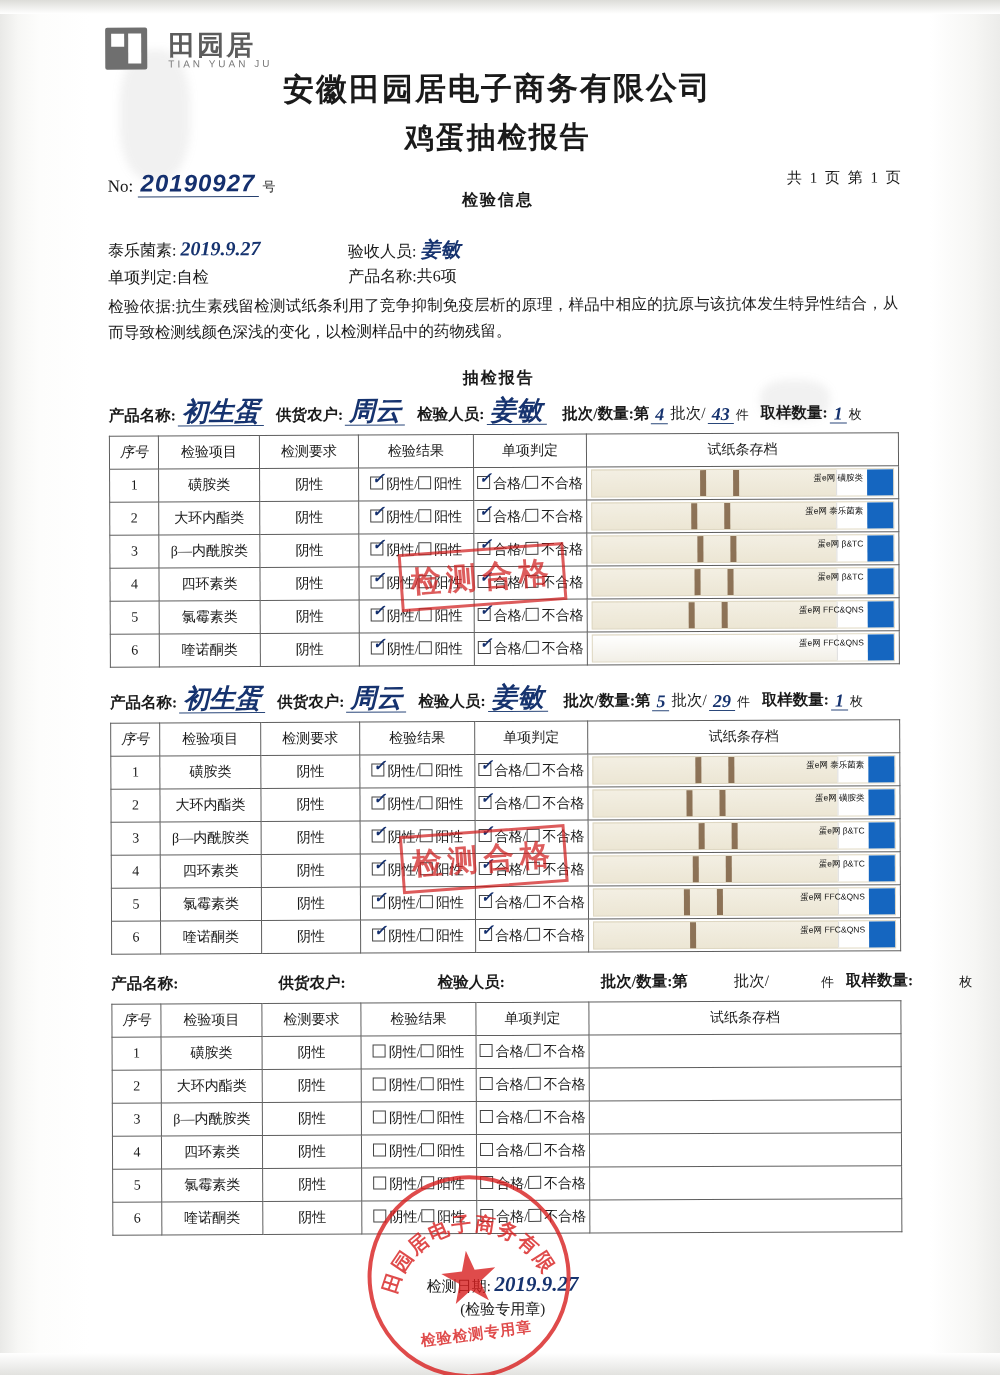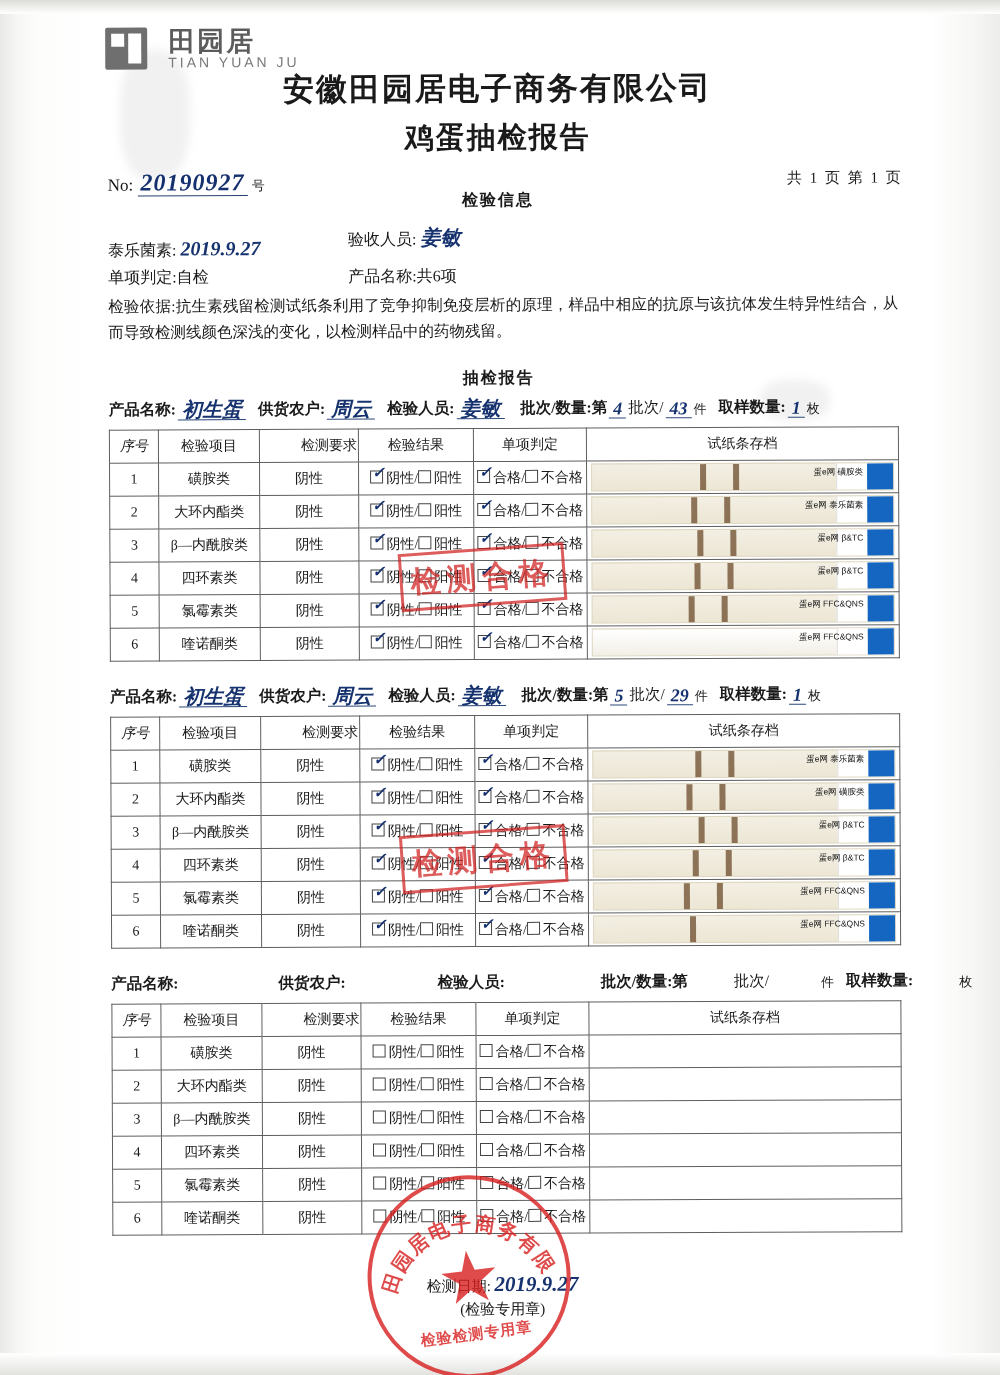--- a/index.html
+++ b/index.html
@@ -21,55 +21,55 @@
   .scan-bottom{position:absolute;left:0;bottom:0;width:1000px;height:22px;background:linear-gradient(0deg,#e2e2df,#ffffff);}
   .skew{position:absolute;inset:0;transform:rotate(-0.25deg);transform-origin:50% 50%;}
 
   
   .logo{position:absolute;left:108px;top:26px;display:flex;align-items:flex-end;gap:21px;}
   .logo-mark{width:42px;height:42px;background:#6f6f6f;position:relative;border-radius:2px;}
   .logo-mark:before{content:"";position:absolute;left:6px;top:6px;width:13px;height:13px;background:#fff;}
   .logo-mark:after{content:"";position:absolute;left:23px;top:6px;width:13px;height:30px;background:#fff;}
   .logo-txt{display:flex;flex-direction:column;line-height:1;}
   .logo-cn{font-size:27px;font-weight:bold;color:#5c5c5c;letter-spacing:2px;font-family:"Liberation Sans",sans-serif;}
-  .logo-en{font-size:14px;color:#7a7a7a;letter-spacing:3px;font-family:"Liberation Sans",sans-serif;}
+  .logo-en{font-size:10px;color:#7a7a7a;letter-spacing:3px;font-family:"Liberation Sans",sans-serif;}
 
   
   .qr-wrap{position:absolute;left:818px;top:18px;text-align:center;}
   .qr{width:78px;height:78px;background:
      repeating-linear-gradient(90deg,#1b3fa0 0 4px,#ffffff 4px 8px),
      repeating-linear-gradient(0deg,rgba(27,63,160,.85) 0 4px,rgba(255,255,255,.85) 4px 8px);
      background-blend-mode:multiply;border:1px solid #fff;}
   .qr-cap{font-size:13px;color:#333;margin-top:10px;}
 
   
   .title1{position:absolute;left:0;top:68px;width:1000px;text-align:center;font-size:31px;font-weight:bold;letter-spacing:2px;}
   .title2{position:absolute;left:0;top:118px;width:1000px;text-align:center;font-size:29px;font-weight:bold;letter-spacing:2px;}
 
   .no-line{position:absolute;left:110px;top:168px;font-size:17px;}
-  .hand{font-family:Liberation Serif, serif;color:#15306e;font-style:italic;font-weight:bold;letter-spacing:1px;text-align:right;}
+  .hand{font-family:Liberation Sans, sans-serif;color:#15306e;font-style:italic;font-weight:bold;letter-spacing:1px;text-align:right;}
   .no-val{font-size:24px;border-bottom:1px solid #26406e;padding:0 3px;}
   .pages{position:absolute;right:95px;top:170px;font-size:15px;letter-spacing:2px;}
 
   .sec-title{position:absolute;width:1000px;text-align:center;font-size:16px;font-weight:bold;letter-spacing:2px;}
   .info-row{position:absolute;left:110px;font-size:16px;}
   .u-hand{color:#16336f;font-weight:bold;font-style:italic;font-size:20px;}
   .basis{position:absolute;left:110px;top:292px;width:790px;font-size:15.5px;line-height:1.65;text-align:justify;}
 
   
   .block{position:absolute;left:110px;width:790px;}
   .bhead{font-size:15.5px;display:flex;align-items:flex-end;white-space:nowrap;}
   .bhead span.k{font-weight:bold;}
-  .hv{color:#16336f;font-weight:bold;font-style:italic;font-size:20px;border-bottom:1px solid #2a477a;padding:0 4px;margin:0 2px;line-height:1;}
+  .hv{color:#16336f;font-weight:bold;font-style:italic;font-size:26px;border-bottom:1px solid #2a477a;padding:0 4px;margin:0 2px;line-height:1;}
   .hv.small{font-size:18px;}
   table{border-collapse:collapse;width:790px;margin-top:9px;background:transparent;}
   td,th{border:1px solid #5f5f5f;font-size:14px;text-align:center;height:30px;font-weight:normal;}
   .c-no{width:46px;font-style:italic;}
   .c-item{width:98px;}
-  .c-req{width:96px;text-align:right;}
+  .c-req{width:96px;}
   .c-res{width:112px;}
   .c-judge{width:110px;}
   .c-strip{width:auto;}
   .cbx{display:inline-block;width:11px;height:11px;border:1px solid #444;vertical-align:-1px;margin-right:3px;position:relative;background:#fff;}
   .tick{position:absolute;left:1px;top:-7px;font-size:15px;color:#15306e;font-weight:bold;line-height:1;font-family:"Liberation Sans",sans-serif;}
   .res-cell{letter-spacing:0;}
 
   
   .strip-cell{padding:0;position:relative;}
   .strip{position:absolute;left:4px;right:4px;top:2px;bottom:2px;background:linear-gradient(180deg,#f3efe3,#ece6d4);border:1px solid #ded7c2;}
@@ -120,21 +120,21 @@
       <span style="font-size:13px">号</span>
     </div>
     <div class="pages">共  1  页  第 1 页</div>
 
     <div class="sec-title" style="top:190px">检验信息</div>
 
     <div class="info-row" style="top:236px">
       <span>泰乐菌素:</span>
       <span class="u-hand">2019.9.27</span>
     </div>
-    <div class="info-row" style="top:224px;left:350px">
+    <div class="info-row" style="top:236px;left:350px">
       <span>验收人员:</span>
       <span class="u-hand">姜敏</span>
     </div>
     <div class="info-row" style="top:266px">
       <span>单项判定:</span><span>自检</span>
     </div>
     <div class="info-row" style="top:266px;left:350px">
       <span>产品名称:</span><span>共6项</span>
     </div>
     <div class="basis">

